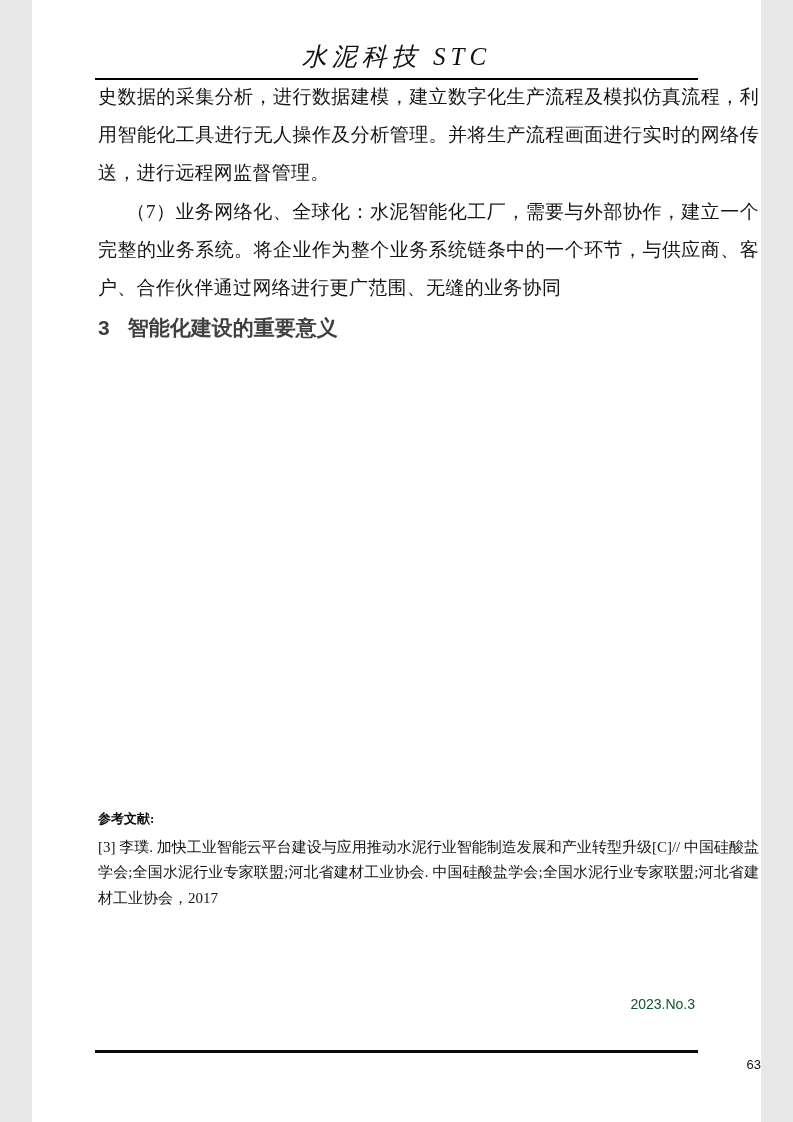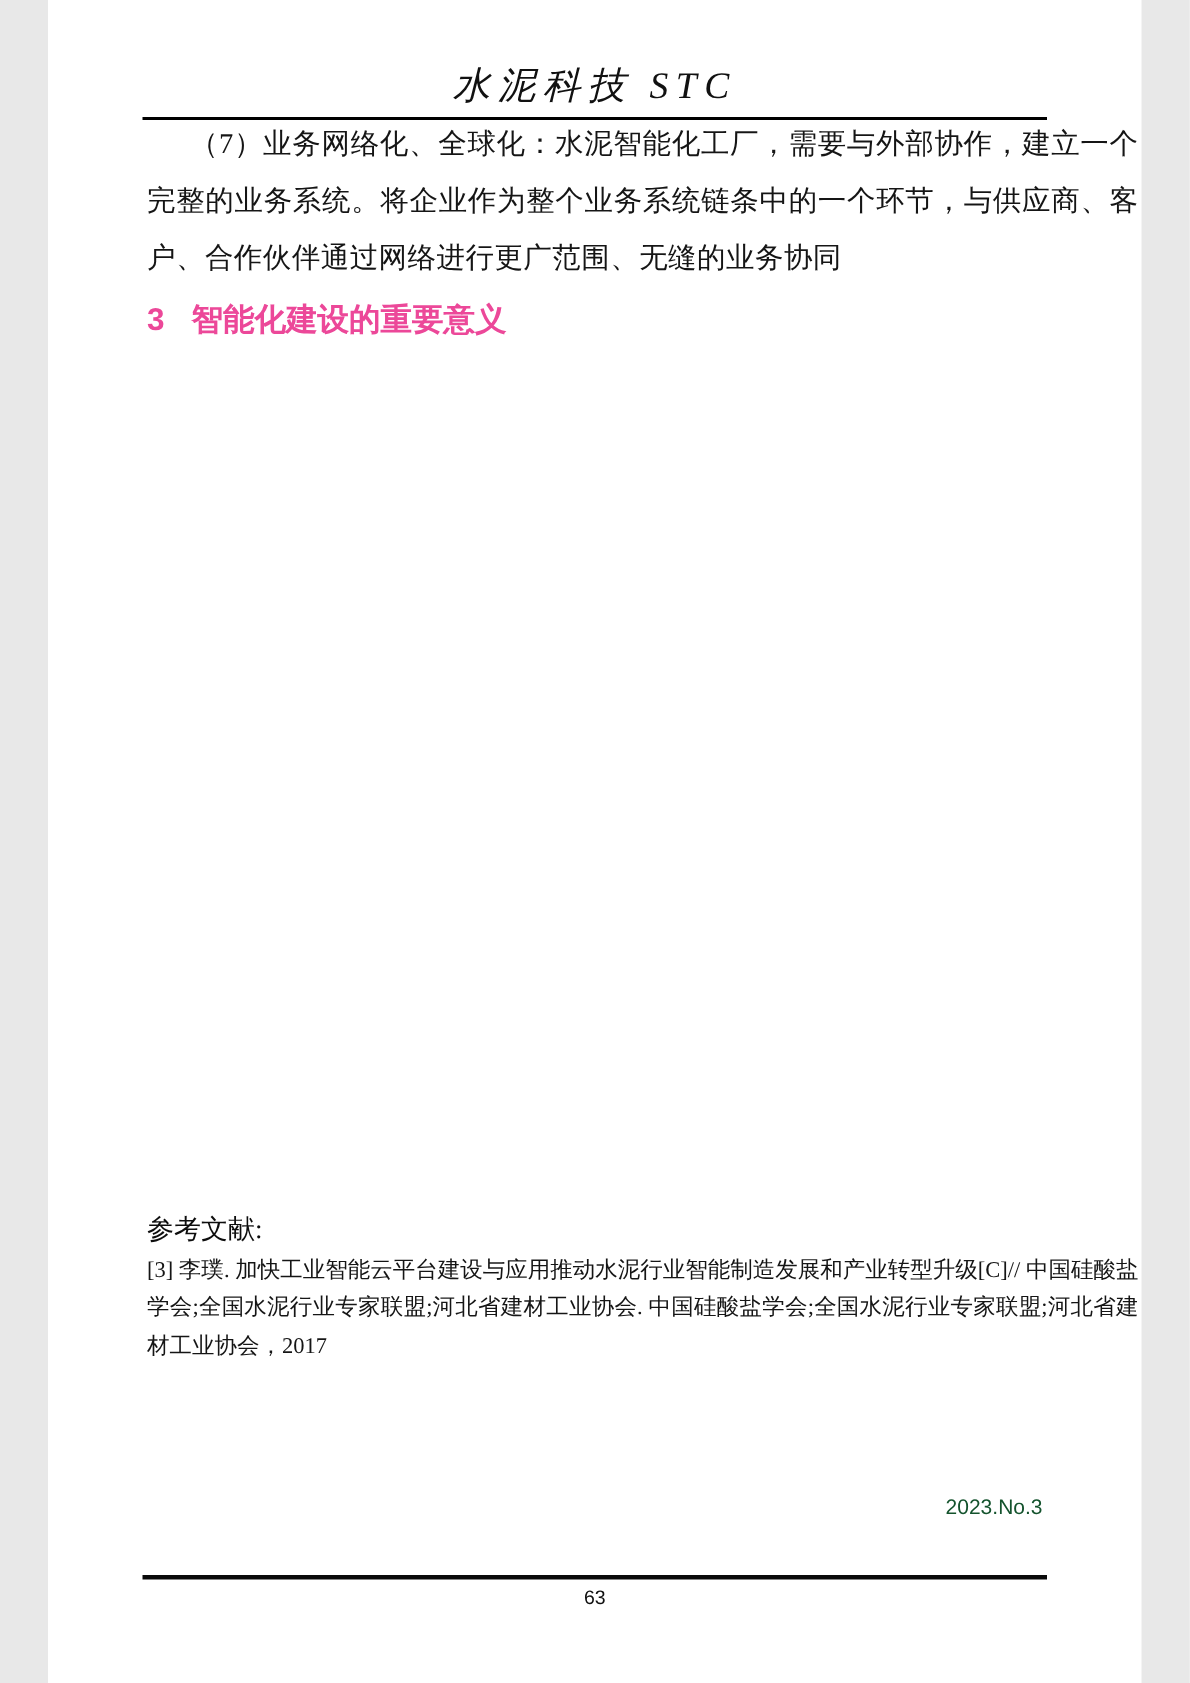--- a/index.html
+++ b/index.html
@@ -54,36 +54,36 @@
     letter-spacing: 0.3px;
     color: #151515;
   }
   .article p.indent-item { text-indent: 1.5em; }
   .article p.indent-para { text-indent: 2em; }
   .section-heading {
     margin: 2px 0 0 0;
     font-size: 21px;
     line-height: 38px;
     font-weight: bold;
-    color: #ec4899;
+    color: #404040;
     font-family: "Liberation Sans", "DejaVu Sans", sans-serif;
   }
   .section-heading .sec-num { margin-right: 18px; }
   
   .references {
     position: absolute;
     top: 806px;
     left: 66px;
     width: 661px;
   }
   .references .refs-heading {
     margin: 0 0 3px 0;
-    font-size: 18px;
+    font-size: 13px;
     line-height: 26px;
-    font-weight: normal;
+    font-weight: bold;
     color: #0d0d0d;
   }
   .references p.ref-item {
     margin: 0;
     font-size: 15px;
     line-height: 25.4px;
     text-align: justify;
     text-justify: inter-character;
     color: #151515;
   }
@@ -94,21 +94,21 @@
     left: 63px;
     right: 63px;
     height: 0;
     border-top: 3.5px solid #0a0a0a;
   }
   .page-number {
     position: absolute;
     top: 1057px;
     left: 0;
     right: 0;
-    text-align: center;
+    text-align: right;
     font-size: 13px;
     font-family: "Liberation Sans", "DejaVu Sans", sans-serif;
     color: #111;
   }
   .issue-label {
     position: absolute;
     top: 996px;
     right: 66px;
     font-size: 14px;
     font-family: "Liberation Sans", "DejaVu Sans", sans-serif;
@@ -118,20 +118,21 @@
 </head>
 <body>
 
 <div class="page">
 
   <div class="journal-title">水泥科技 STC</div>
 
   <div class="header-rule"></div>
 
   <div class="article">
+    <p>史数据的采集分析，进行数据建模，建立数字化生产流程及模拟仿真流程，利用智能化工具进行无人操作及分析管理。并将生产流程画面进行实时的网络传送，进行远程网监督管理。</p>
     <p class="indent-item">（7）业务网络化、全球化：水泥智能化工厂，需要与外部协作，建立一个完整的业务系统。将企业作为整个业务系统链条中的一个环节，与供应商、客户、合作伙伴通过网络进行更广范围、无缝的业务协同</p>
     <h2 class="section-heading">
       <span class="sec-num">3</span><span>智能化建设的重要意义</span>
     </h2>
   </div>
 
   <div class="references">
     <h3 class="refs-heading">参考文献:</h3>
     <p class="ref-item">[3] 李璞. 加快工业智能云平台建设与应用推动水泥行业智能制造发展和产业转型升级[C]// 中国硅酸盐学会;全国水泥行业专家联盟;河北省建材工业协会. 中国硅酸盐学会;全国水泥行业专家联盟;河北省建材工业协会，2017</p>
   </div>

